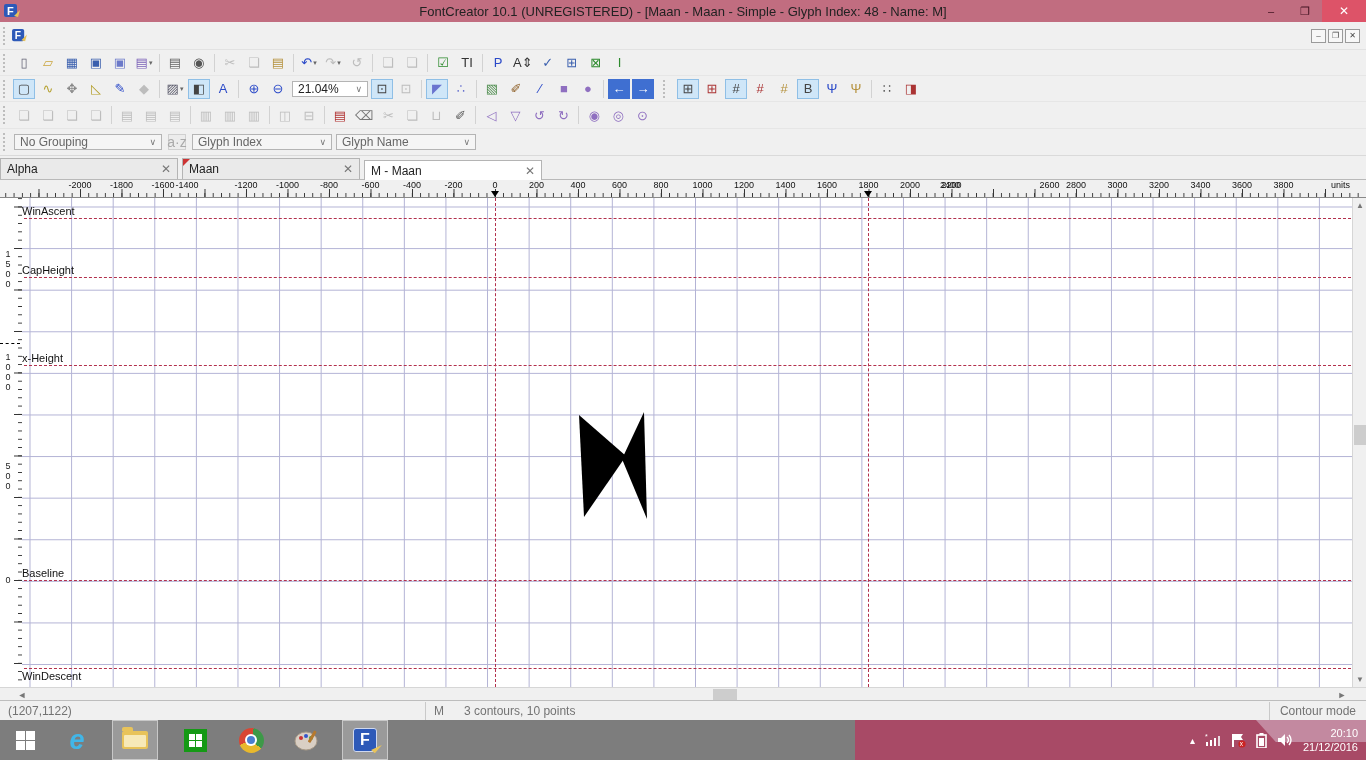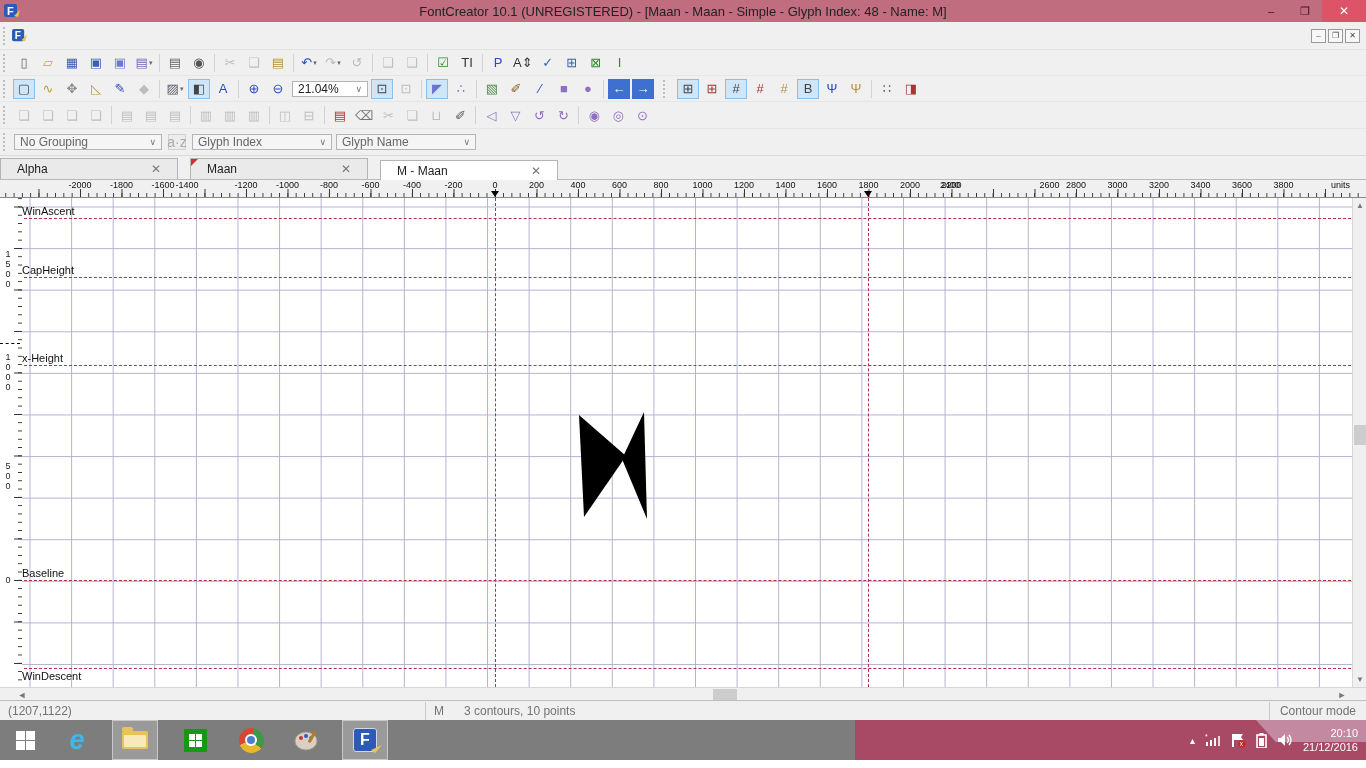--- a/index.html
+++ b/index.html
@@ -40,21 +40,21 @@
   .combo.gray{ background:#f5f5f5; color:#666;}
 
   
   .grouprow{ height:27px; background:#f0f0f0; display:flex; align-items:center; border-bottom:1px solid #dadada;}
   .sorticon{ width:18px; height:16px; margin:0 4px; border:1px solid #d0d0d0; background:#ececec;
     font-size:14px; color:#aaa; display:flex; align-items:center; justify-content:center;}
 
   
   .tabbar{ height:24px; background:#f0f0f0; display:flex; align-items:flex-end; border-bottom:1px solid #b9b9b9;}
   .tab{ width:178px; height:21px; background:#eaeaea; border:1px solid #b4b4b4; border-bottom:none;
-    display:flex; align-items:center; padding:0 16px; font-size:12px; color:#222; position:relative; margin-right:12px;}
+    display:flex; align-items:center; padding:0 6px; font-size:12px; color:#222; position:relative; margin-right:4px;}
   .tab.active{ height:20px; background:#fff; margin-bottom:-1px; z-index:2;}
   .tab .x{ margin-left:auto; color:#777; font-size:12px;}
   .modflag{ position:absolute; left:0; top:0; width:0; height:0;
     border-left:7px solid #c33; border-bottom:7px solid transparent;}
 
   
   .hruler{ height:18px; background:#f0f0f0; position:relative; border-bottom:1px solid #888;
     background-image:
       linear-gradient(to right,#333 0 1px,transparent 1px),
       linear-gradient(to right,#333 0 1px,transparent 1px);

